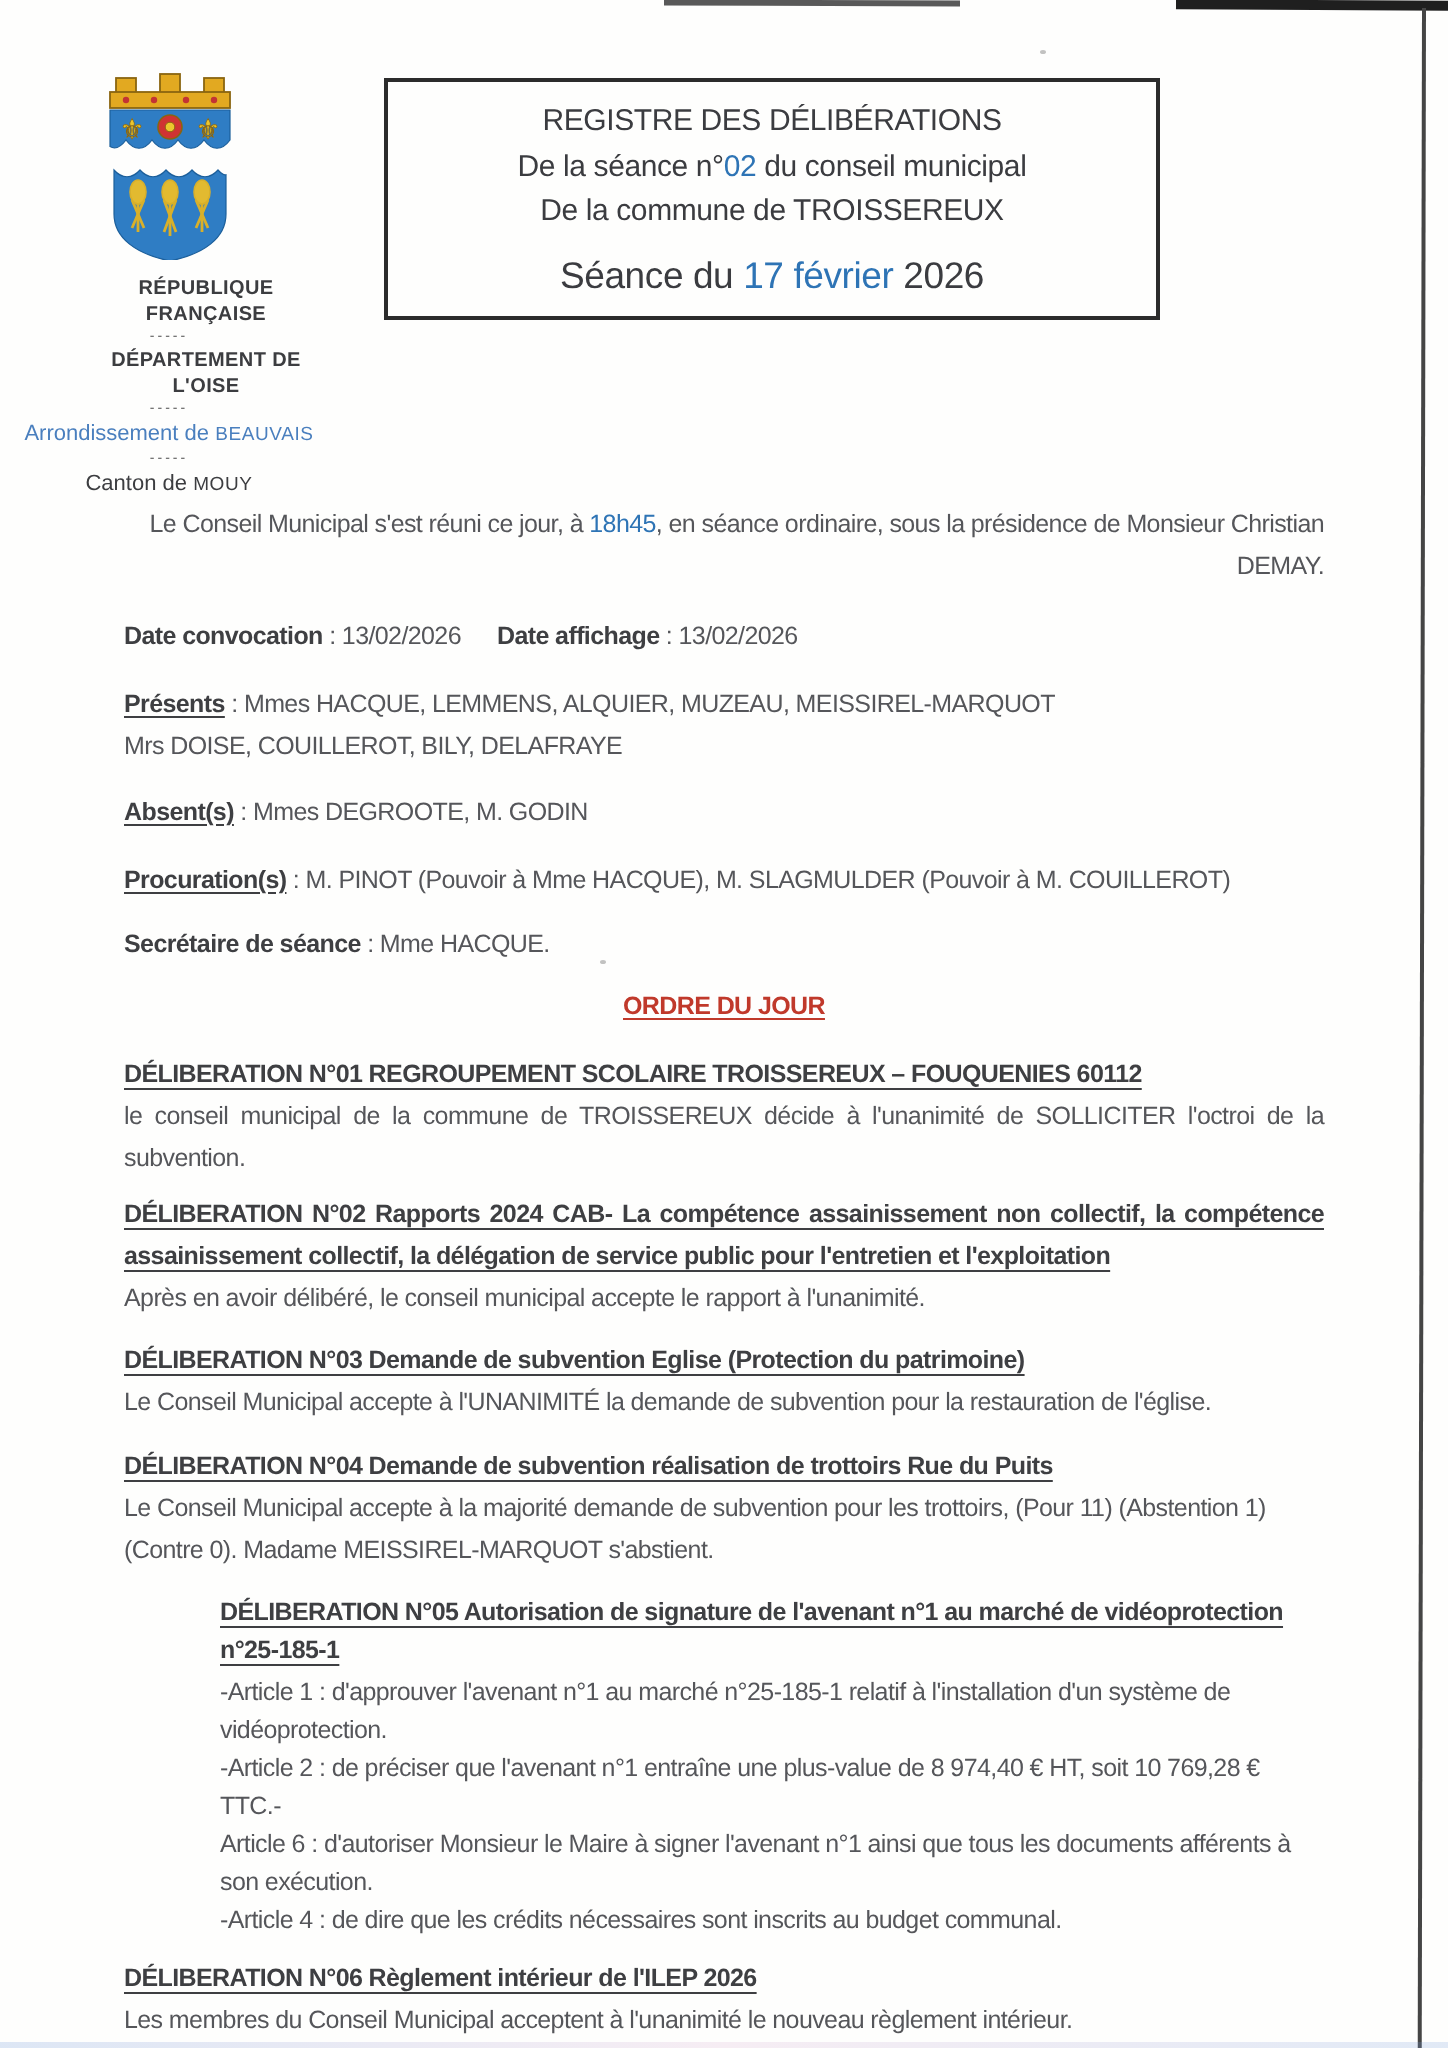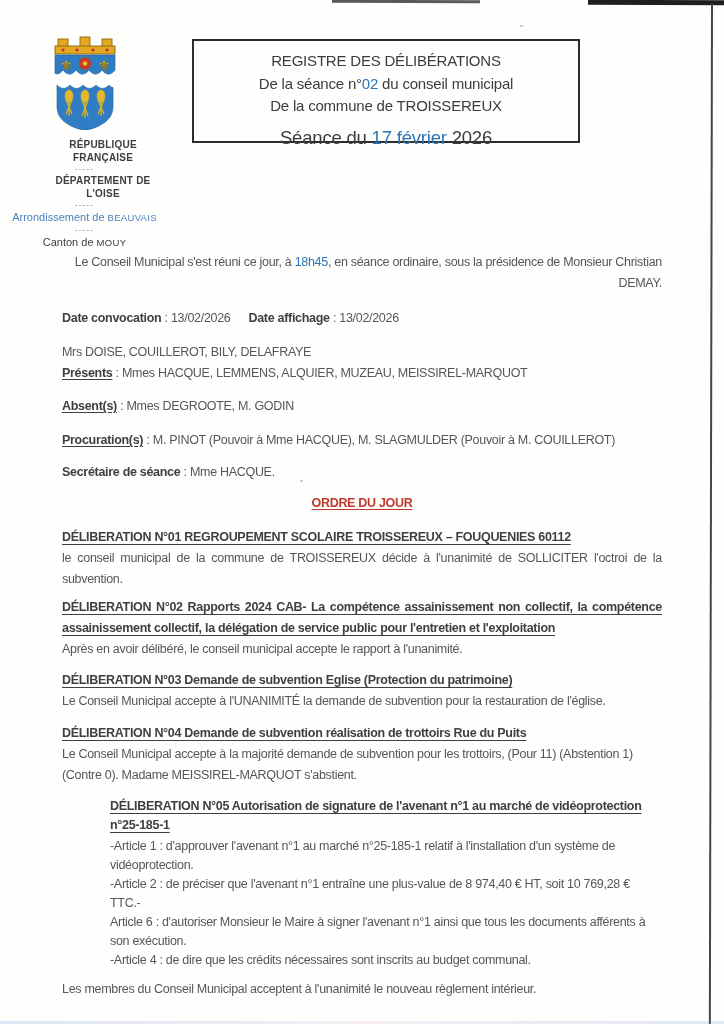--- a/index.html
+++ b/index.html
@@ -24,21 +24,21 @@
   .emblem-block { position:absolute; left:12px; top:34px; width:145px; text-align:center; }
   .coat { display:block; margin:0 auto 8px auto; }
   .emb-line-sm  { font-size:10px; font-weight:bold; color:#3c3d40; letter-spacing:.2px; line-height:13px;margin-left:37px; }
   .emb-sep { font-size:7px; color:#5a5a5a; letter-spacing:1.5px; line-height:10px; }
   .emb-line-arr { font-size:11px; color:#4a7fbe; line-height:14px; }
   .emb-line-arr .caps, .emb-line-canton .caps { font-size:9.5px; letter-spacing:.3px; }
   .emb-line-canton { font-size:11px; color:#3c3d40; line-height:14px; }
 
   
   .header-box {
-    position:absolute; left:192px; top:39px; width:388px; height:104px;
+    position:absolute; left:192px; top:39px; width:388px; height:121px;
     border:2px solid #2c2c2c; background:#fefefd;
     display:flex; flex-direction:column; align-items:center; justify-content:flex-start;
     padding-top:9px; color:#3b3c40;
   }
   .hb-line { font-size:15px; line-height:22.5px; letter-spacing:-.2px; }
   .hb-seance { font-size:18.5px; line-height:24px; margin-top:8px; letter-spacing:-.2px; }
   .blue { color:#2e74b5; }
 
   
   .content {
@@ -149,22 +149,22 @@
     <div class="hb-seance"><span>Séance du </span><span class="blue">17 février</span><span> 2026</span></div>
   </div>
 
   <div class="content">
 
     <p class="intro"><span>Le Conseil Municipal s'est réuni ce jour, à </span><span class="blue">18h45</span><span>, en séance ordinaire, sous la présidence de Monsieur Christian DEMAY.</span></p>
 
     <p class="dates-line"><span class="lbl">Date convocation</span><span> : </span><span>13/02/2026</span><span class="gap-left lbl">Date affichage</span><span> : </span><span>13/02/2026</span></p>
 
     <div class="att-presents">
+      <div><span class="lbl-u">Présents</span><span> : </span><span>Mmes HACQUE, LEMMENS, ALQUIER, MUZEAU, MEISSIREL-MARQUOT</span></div>
       <div>Mrs DOISE, COUILLEROT, BILY, DELAFRAYE</div>
-      <div><span class="lbl-u">Présents</span><span> : </span><span>Mmes HACQUE, LEMMENS, ALQUIER, MUZEAU, MEISSIREL-MARQUOT</span></div>
     </div>
 
     <p class="att-absents"><span class="lbl-u">Absent(s)</span><span> : </span><span>Mmes DEGROOTE, M. GODIN</span></p>
 
     <p class="att-procurations"><span class="lbl-u">Procuration(s)</span><span> : </span><span>M. PINOT (Pouvoir à Mme HACQUE), M. SLAGMULDER (Pouvoir à M. COUILLEROT)</span></p>
 
     <p class="att-secretaire"><span class="lbl">Secrétaire de séance</span><span> : </span><span>Mme HACQUE.</span></p>
 
     <p class="ordre">ORDRE DU JOUR</p>
 
@@ -200,19 +200,20 @@
       <span class="delib-title">DÉLIBERATION N°05 Autorisation de signature de l'avenant n°1 au marché de vidéoprotection n°25-185-1</span>
       <div class="delib-body">
         <div>-Article 1 : d'approuver l'avenant n°1 au marché n°25-185-1 relatif à l'installation d'un système de vidéoprotection.</div>
         <div>-Article 2 : de préciser que l'avenant n°1 entraîne une plus-value de 8 974,40 € HT, soit 10 769,28 € TTC.-</div>
         <div>Article 6 : d'autoriser Monsieur le Maire à signer l'avenant n°1 ainsi que tous les documents afférents à son exécution.</div>
         <div>-Article 4 : de dire que les crédits nécessaires sont inscrits au budget communal.</div>
       </div>
     </section>
 
     <section class="delib d6">
+      <span class="delib-title">DÉLIBERATION N°06 Règlement intérieur de l'ILEP 2026</span>
       <div class="delib-body">
         <div>Les membres du Conseil Municipal acceptent à l'unanimité le nouveau règlement intérieur.</div>
       </div>
     </section>
 
   </div>
 </div>
 
 </body></html>

